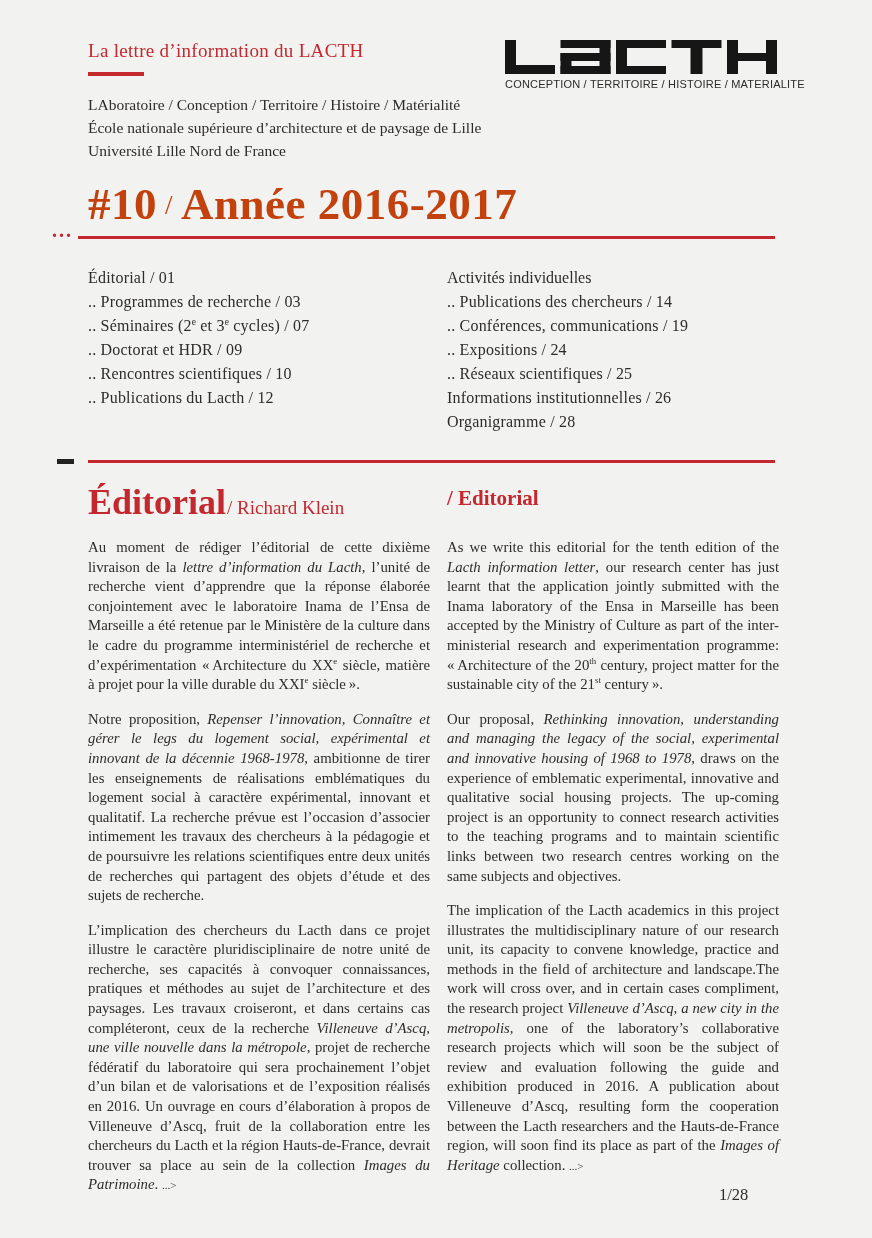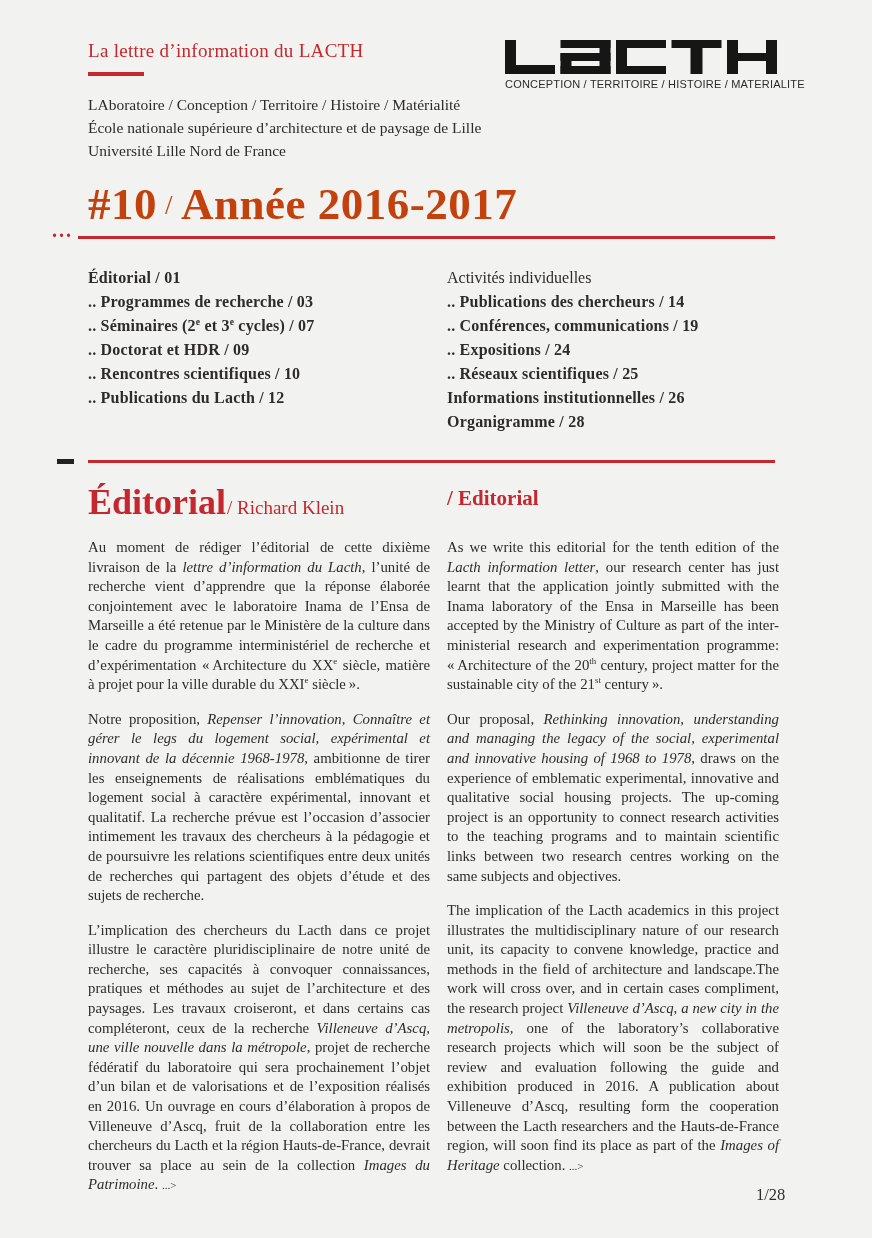--- a/index.html
+++ b/index.html
@@ -55,21 +55,21 @@
     position:absolute; left:78px; top:236px;
     width:697px; height:3px; background:#c4282e;
   }
 
   
   .toc { position:absolute; left:88px; top:266px; width:687px; }
   .toc-col { position:absolute; top:0; }
   .toc-col.left  { left:0; }
   .toc-col.right { left:359px; }
   .toc-row { font-size:16px; line-height:24px; white-space:nowrap; }
-  .toc-row.b { font-weight:bold; letter-spacing:.2px; }
+  .toc-row.b { font-weight:normal; letter-spacing:.2px; }
 
   
   .section-dash {
     position:absolute; left:57px; top:459px;
     width:17px; height:5px; background:#222222;
   }
   .section-rule {
     position:absolute; left:88px; top:460px;
     width:687px; height:3px; background:#c4282e;
   }
@@ -98,21 +98,21 @@
     margin:0 0 15px 0;
     font-size:14.8px; line-height:19.6px;
     text-align:justify; text-justify:inter-word;
   }
   .it { font-style:italic; }
   .sm { font-size:11px; }
   sup { font-size:.6em; line-height:0; vertical-align:super; }
 
   
   .page-number {
-    position:absolute; left:756px; top:1185px;
+    position:absolute; left:719px; top:1185px;
     font-size:16.5px; color:#2e2c29;
   }
 </style>
 </head>
 <body>
 
 <div class="page">
 
   <div class="masthead-title">La lettre d’information du LACTH</div>
   <div class="masthead-underline"></div>

